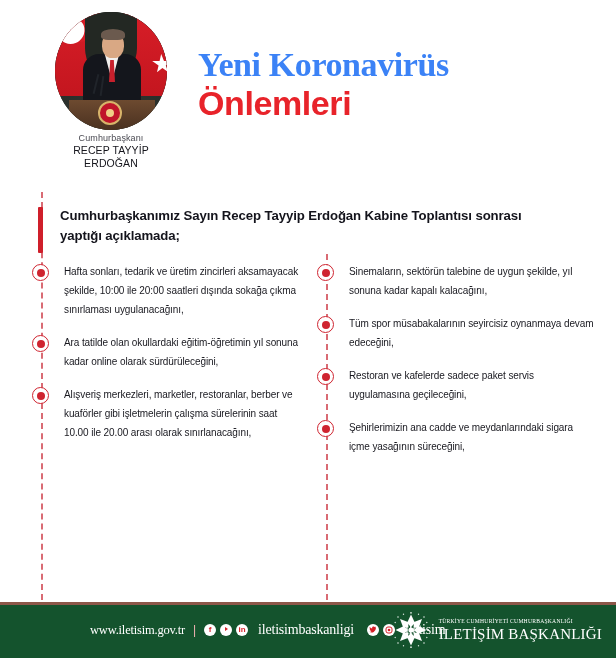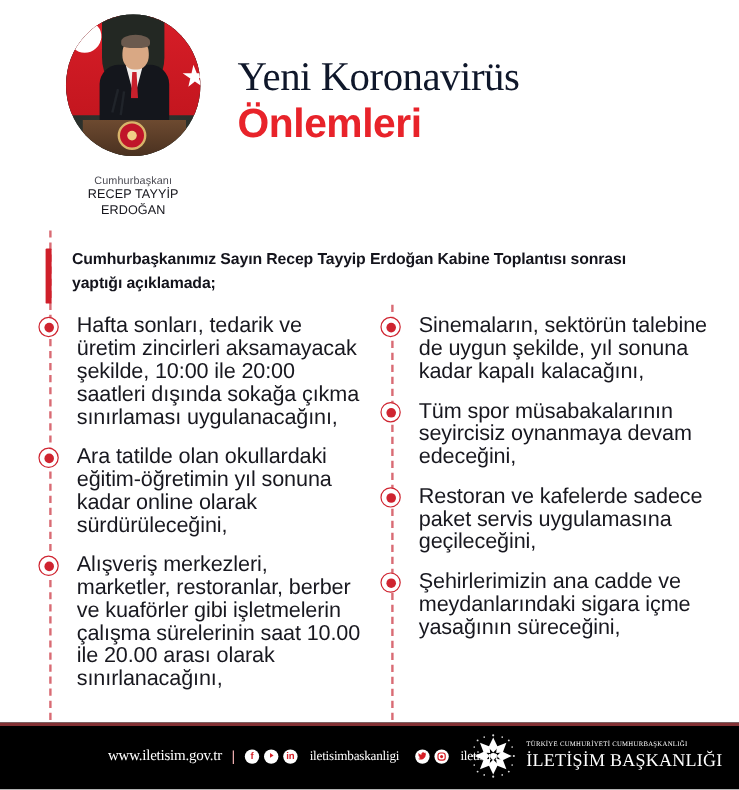--- a/index.html
+++ b/index.html
@@ -148,45 +148,45 @@
   .p-emblem:after {
     content: "";
     position: absolute;
     left: 50%; top: 50%;
     transform: translate(-50%, -50%);
     width: 8px; height: 8px;
     border-radius: 50%;
     background: #f0cf86;
   }
   .cap-role {
-    margin-top: 14px;
+    margin-top: 2px;
     font-size: 9px;
     color: #4a4a52;
     letter-spacing: .1px;
     line-height: 12px;
   }
   .cap-name {
     font-size: 10.5px;
     font-weight: normal;
     color: #15151c;
     letter-spacing: .1px;
     line-height: 13px;
   }
 
   .titles {
     position: absolute;
     left: 198px;
     top: 46px;
   }
   .title-1 {
     font-family: "Liberation Serif", serif;
-    font-weight: normal;
+    font-weight: bold;
     font-size: 34px;
     line-height: 38px;
-    color: #0f172a;
+    color: #3b82f6;
     letter-spacing: -0.4px;
   }
   .title-2 {
     font-family: Liberation Sans, sans-serif;
     font-weight: bold;
     font-size: 34px;
     line-height: 38px;
     color: #e8232a;
     letter-spacing: -0.4px;
   }
@@ -255,34 +255,34 @@
   .bullet:after {
     content: "";
     position: absolute;
     left: 50%; top: 50%;
     transform: translate(-50%, -50%);
     width: 8px; height: 8px;
     border-radius: 50%;
     background: #cf2430;
   }
   .item-text {
-    font-size: 18px;
+    font-size: 10px;
     line-height: 19px;
     color: #18181f;
     letter-spacing: -0.1px;
   }
 
   
   .footer {
     position: absolute;
     left: 0;
     top: 602px;
     width: 616px;
     height: 56px;
-    background: #000000;
+    background: #14532d;
     overflow: hidden;
   }
   .footer:before {
     content: "";
     position: absolute;
     left: 0; top: 0;
     width: 616px; height: 3px;
     background: #ef5a5f;
     opacity: .55;
   }
@@ -319,21 +319,21 @@
     font-size: 8px;
     font-weight: bold;
     line-height: 12px;
     text-align: center;
     display: inline-block;
     position: relative;
   }
   .soc svg { display: block; margin: 2px auto; }
   .f-handle {
     font-family: "Liberation Serif", serif;
-    font-size: 11px;
+    font-size: 14px;
     margin-left: 3px;
     letter-spacing: -0.2px;
   }
   .footer-right {
     position: absolute;
     right: 14px;
     top: 50%;
     transform: translateY(-50%);
     display: flex;
     align-items: center;

